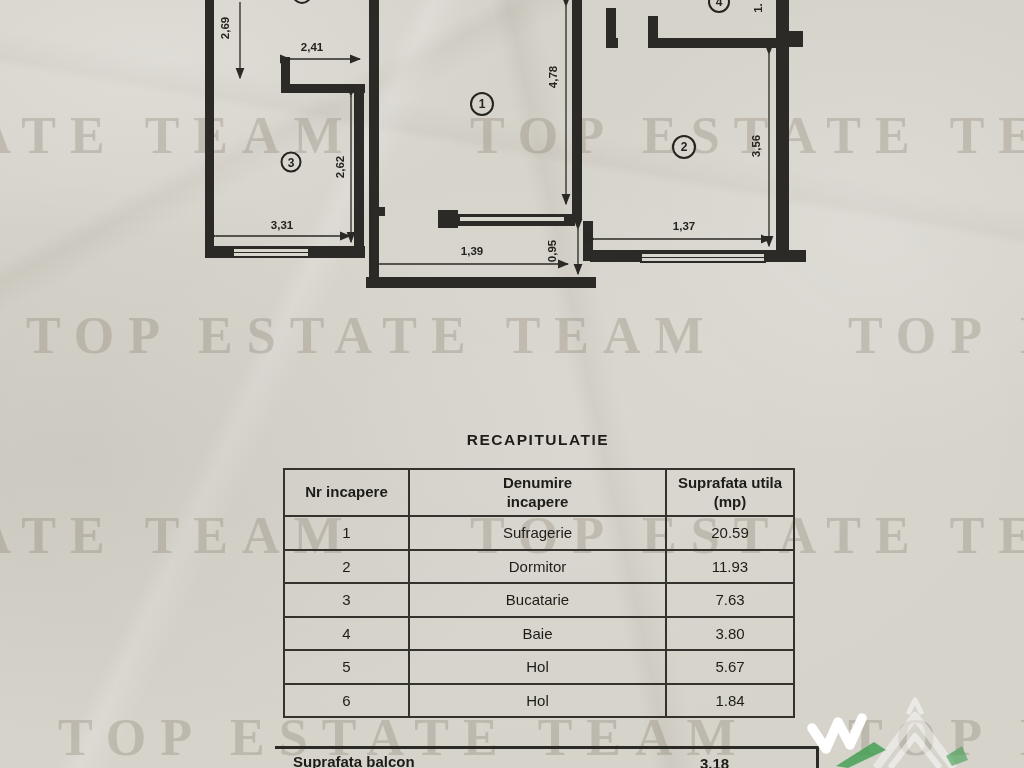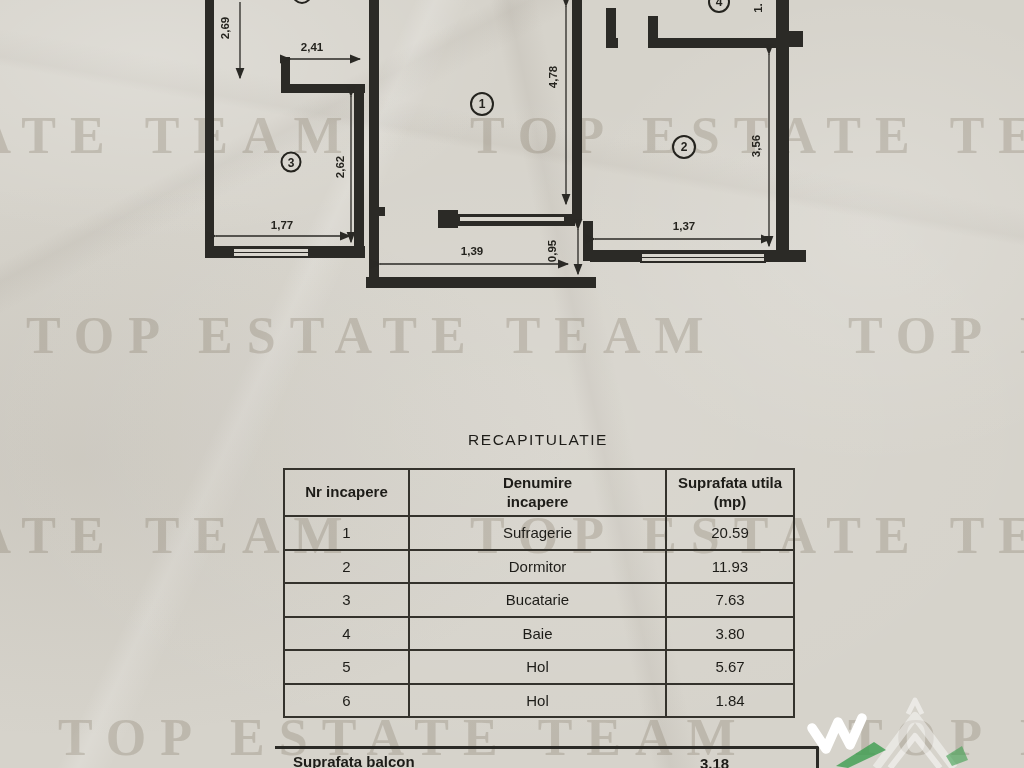--- a/index.html
+++ b/index.html
@@ -34,21 +34,21 @@
   .dimtext.vert{transform:translate(-50%,-50%) rotate(-90deg);}
   .roomcircle{
     position:absolute;border:2px solid #24231e;border-radius:50%;
     display:flex;align-items:center;justify-content:center;
     font-size:12px;font-weight:bold;color:#24231e;background:transparent;
     transform:translate(-50%,-50%);z-index:3;box-sizing:border-box;
   }
   #recap{position:absolute;left:0;top:0;width:1024px;height:768px;z-index:2;}
   .recap-title{
     position:absolute;left:283px;top:431px;width:510px;text-align:center;
-    font-size:15.5px;font-weight:normal;letter-spacing:1.5px;color:#1d1c18;
+    font-size:15.5px;font-weight:bold;letter-spacing:1.5px;color:#1d1c18;
   }
   table.recap{
     position:absolute;left:283px;top:468px;width:510px;
     border-collapse:collapse;table-layout:fixed;
   }
   table.recap td,table.recap th{
     border:2px solid #34322c;text-align:center;vertical-align:middle;
     color:#1d1c18;font-size:15px;font-weight:500;padding:0;
     font-family:"Liberation Sans", sans-serif;
   }
@@ -125,21 +125,21 @@
       <path d="M578,229 V274" marker-start="url(#ar)" marker-end="url(#ar)"></path>
       <path d="M595,239 H771" marker-start="url(#ar)" marker-end="url(#ar)"></path>
       <path d="M769,54 V246" marker-start="url(#ar)" marker-end="url(#ar)"></path>
     </g>
   </svg>
 
   <div class="dimtext vert" style="left:225px;top:28px;">2,69</div>
   <div class="dimtext" style="left:312px;top:47px;">2,41</div>
   <div class="dimtext vert" style="left:553px;top:77px;">4,78</div>
   <div class="dimtext vert" style="left:340px;top:167px;">2,62</div>
-  <div class="dimtext" style="left:282px;top:225px;">1,77</div>
+  <div class="dimtext" style="left:282px;top:225px;">3,31</div>
   <div class="dimtext" style="left:472px;top:251px;">1,39</div>
   <div class="dimtext vert" style="left:552px;top:251px;">0,95</div>
   <div class="dimtext" style="left:684px;top:226px;">1,37</div>
   <div class="dimtext vert" style="left:756px;top:146px;">3,56</div>
   <div class="dimtext vert" style="left:758px;top:8px;">1.</div>
 
   <div class="roomcircle" style="left:482px;top:104px;width:24px;height:24px;">1</div>
   <div class="roomcircle" style="left:684px;top:147px;width:24px;height:24px;">2</div>
   <div class="roomcircle" style="left:291px;top:162px;width:21px;height:21px;">3</div>
   <div class="roomcircle" style="left:719px;top:2px;width:22px;height:22px;">4</div>

